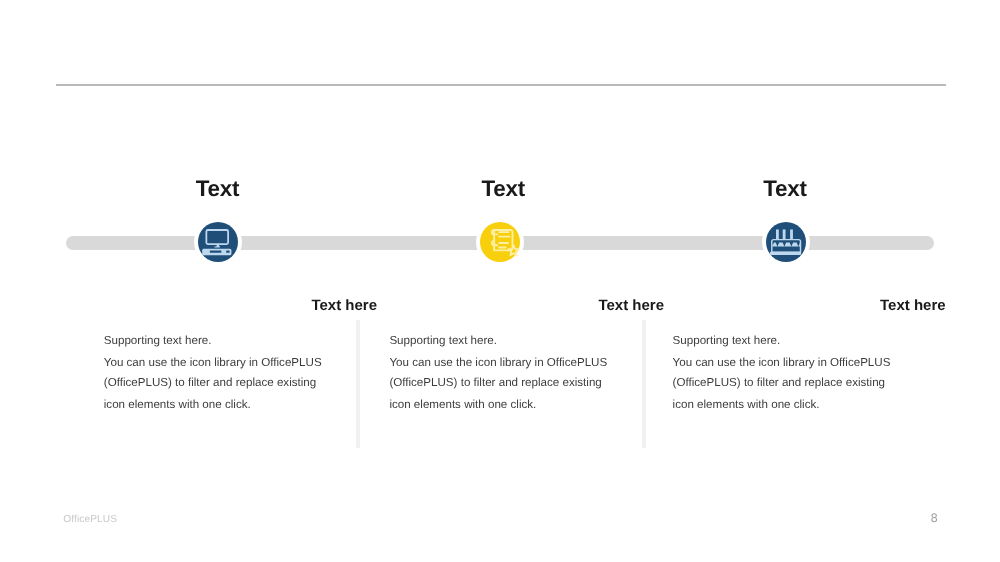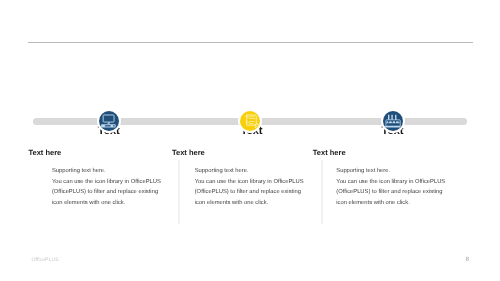--- a/index.html
+++ b/index.html
@@ -9,24 +9,24 @@
 
   .top-rule{position:absolute;left:27.5px;top:42px;width:445px;height:1px;background:#b9b9b9;}
 
   .track{position:absolute;left:33px;top:118px;width:433.5px;height:7px;background:#d9d9d9;border-radius:3.5px;}
 
   .node{position:absolute;width:20.6px;height:20.6px;border-radius:50%;top:110.9px;
         display:flex;align-items:center;justify-content:center;box-shadow:0 0 0 2.0px #ffffff;}
   .node svg{display:block;}
 
   .step-label{position:absolute;top:90.2px;font-weight:bold;font-size:11.2px;line-height:11px;
-        color:#1a1a1a;text-align:center;width:120px;letter-spacing:-0.1px;margin-top:36px;}
+        color:#1a1a1a;text-align:center;width:120px;letter-spacing:-0.1px;}
 
   .col-head{position:absolute;top:148.9px;font-weight:bold;font-size:7.5px;line-height:7.5px;
-        color:#1a1a1a;text-align:left;width:160px;}
+        color:#1a1a1a;text-align:right;width:160px;}
 
   .col-body{position:absolute;top:166.0px;font-size:5.8px;line-height:10.55px;color:#3c3c3c;width:116px;}
   .col-body div{white-space:nowrap;}
 
   .vline{position:absolute;width:2px;background:#f1f1f1;top:159.7px;height:64.7px;}
 
   .footer-brand{position:absolute;left:31.6px;top:258.4px;font-size:5.1px;line-height:5px;color:#c9c9c9;letter-spacing:0.05px;}
   .page-no{position:absolute;left:465.4px;top:256.6px;font-size:6.2px;line-height:6px;color:#a0a0a0;}
 </style>
 </head>

